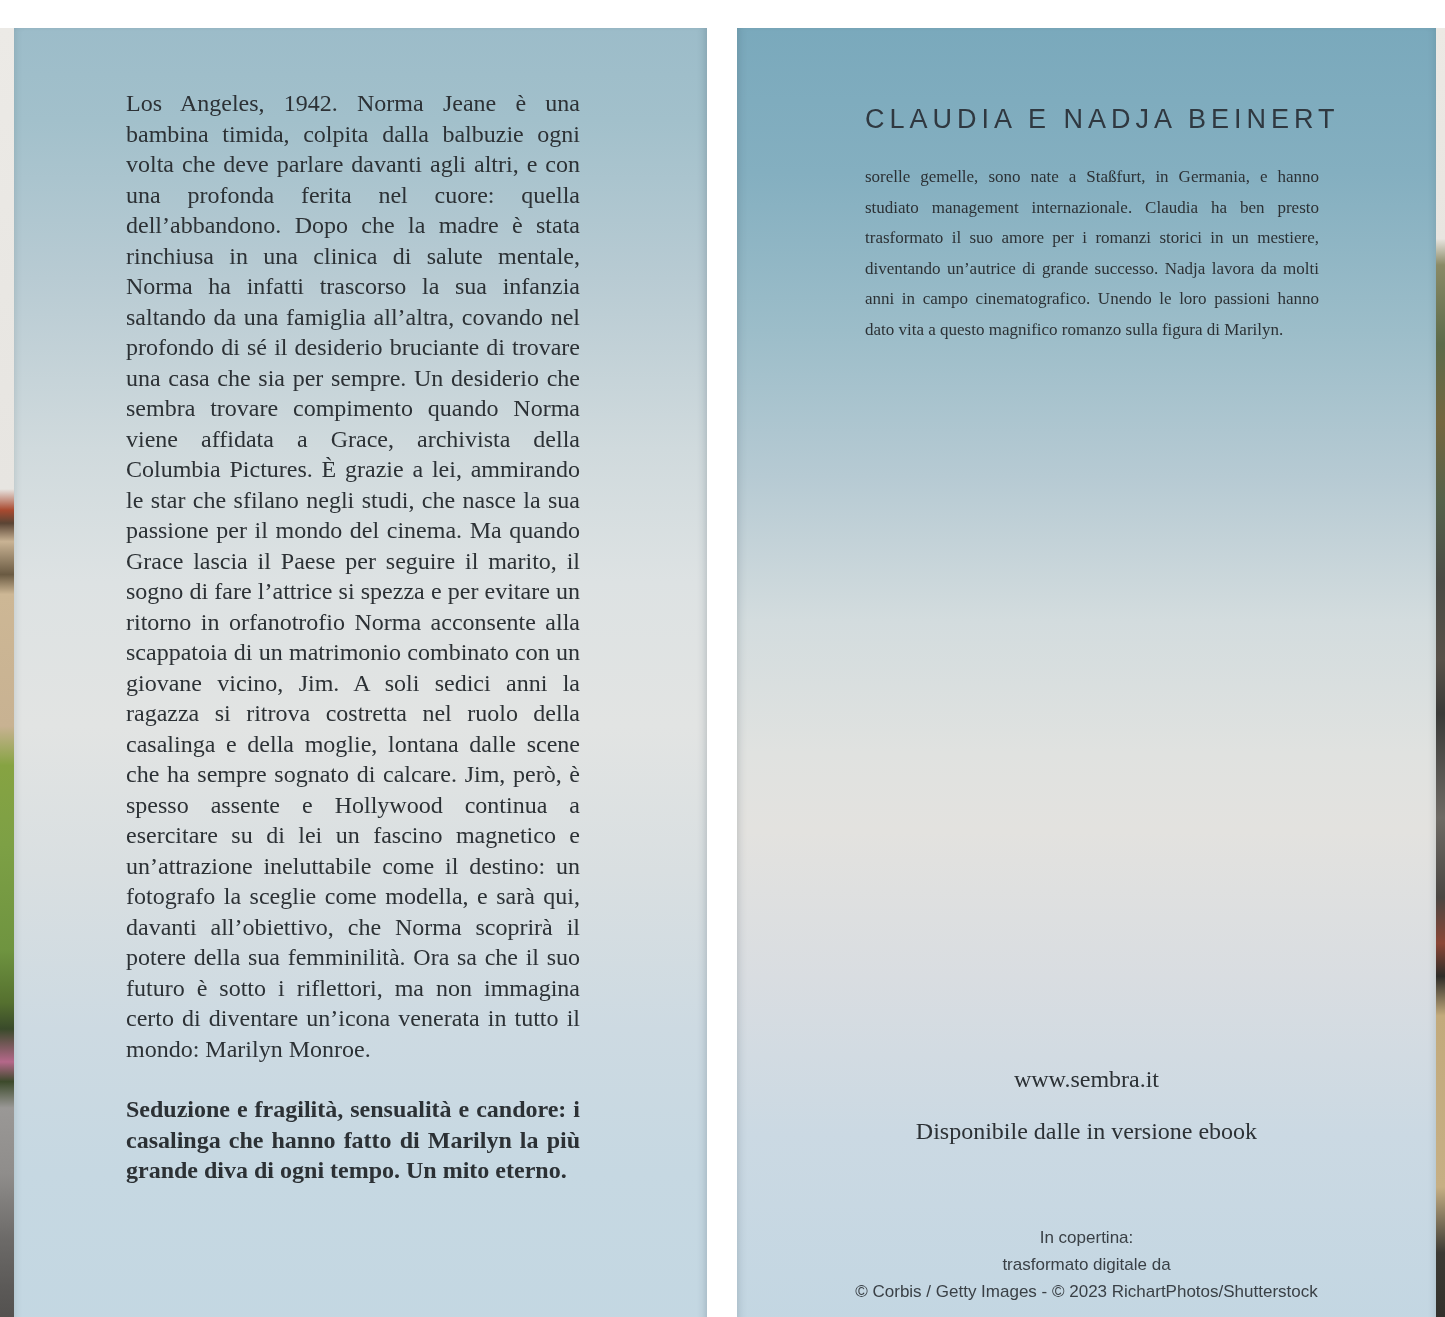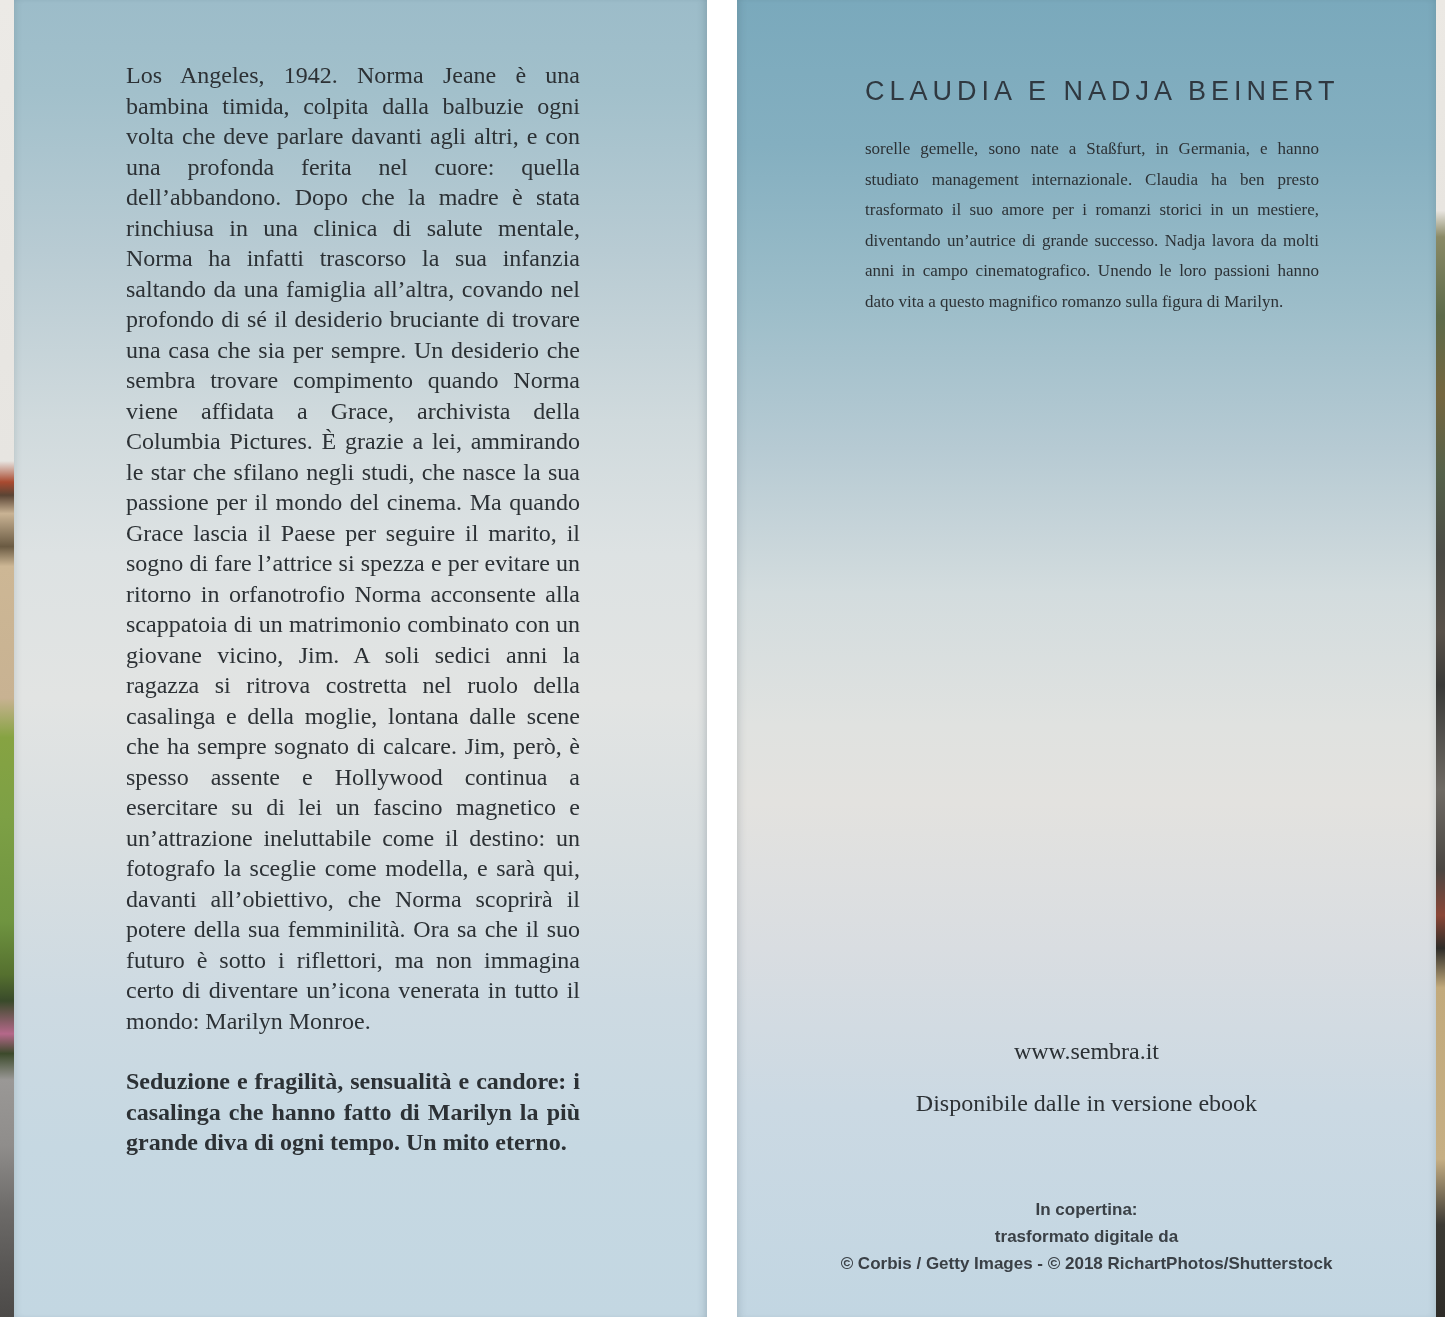--- a/index.html
+++ b/index.html
@@ -3,21 +3,21 @@
 <meta charset="utf-8">
 <style>
   html, body { margin: 0; padding: 0; }
   body {
     width: 1445px; height: 1317px;
     background: #ffffff;
     position: relative;
     overflow: hidden;
     font-family: "Liberation Serif", serif;
   }
-  .scene { position: absolute; inset: 0; }
+  .scene { position: absolute; inset: 0; margin-top: 28px; }
 
   
   .photo-strip-left {
     position: absolute; left: 0; top: 0; width: 14px; height: 1317px;
     background: linear-gradient(to bottom,
       #eceae6 0%, #e9e7e3 20%, #e7e5e1 35%,
       #a94a30 36.6%, #5a4434 37.6%,
       #c9b394 39%, #6a5a42 41.5%, #cdb795 43%,
       #c8b292 53%,
       #86a342 56%, #7da045 62%, #6f9440 70%, #55702f 74%,
@@ -102,21 +102,20 @@
     position: absolute; left: 0; right: 0; top: 1090px;
     text-align: center;
     font-size: 24px; color: #2c3135;
   }
   .credits-block {
     position: absolute; left: 0; right: 0; top: 1196px;
     text-align: center;
     font-family: "Liberation Sans", sans-serif;
     font-size: 17px; line-height: 27px;
     color: #3a4046;
-    font-weight: bold;
   }
 </style>
 </head>
 <body>
 
 <div class="scene">
 
   <div class="photo-strip-left"></div>
 
   <div class="flap flap-left">
@@ -129,19 +128,19 @@
   <div class="flap flap-right">
     <div class="authors-heading">CLAUDIA E NADJA BEINERT</div>
     <div class="bio-block">
       <p class="bio">sorelle gemelle, sono nate a Staßfurt, in Germania, e hanno studiato management internazionale. Claudia ha ben presto trasformato il suo amore per i romanzi storici in un mestiere, diventando un’autrice di grande successo. Nadja lavora da molti anni in campo cinematografico. Unendo le loro passioni hanno dato vita a questo magnifico romanzo sulla figura di Marilyn.</p>
     </div>
     <div class="website-line">www.sembra.it</div>
     <div class="ebook-line">Disponibile dalle in versione ebook</div>
     <div class="credits-block">
       <div>In copertina:</div>
       <div>trasformato digitale da</div>
-      <div>© Corbis / Getty Images - © 2018 RichartPhotos/Shutterstock</div>
+      <div>© Corbis / Getty Images - © 2023 RichartPhotos/Shutterstock</div>
     </div>
   </div>
 
   <div class="photo-strip-right"></div>
 
 </div>
 
 </body></html>

